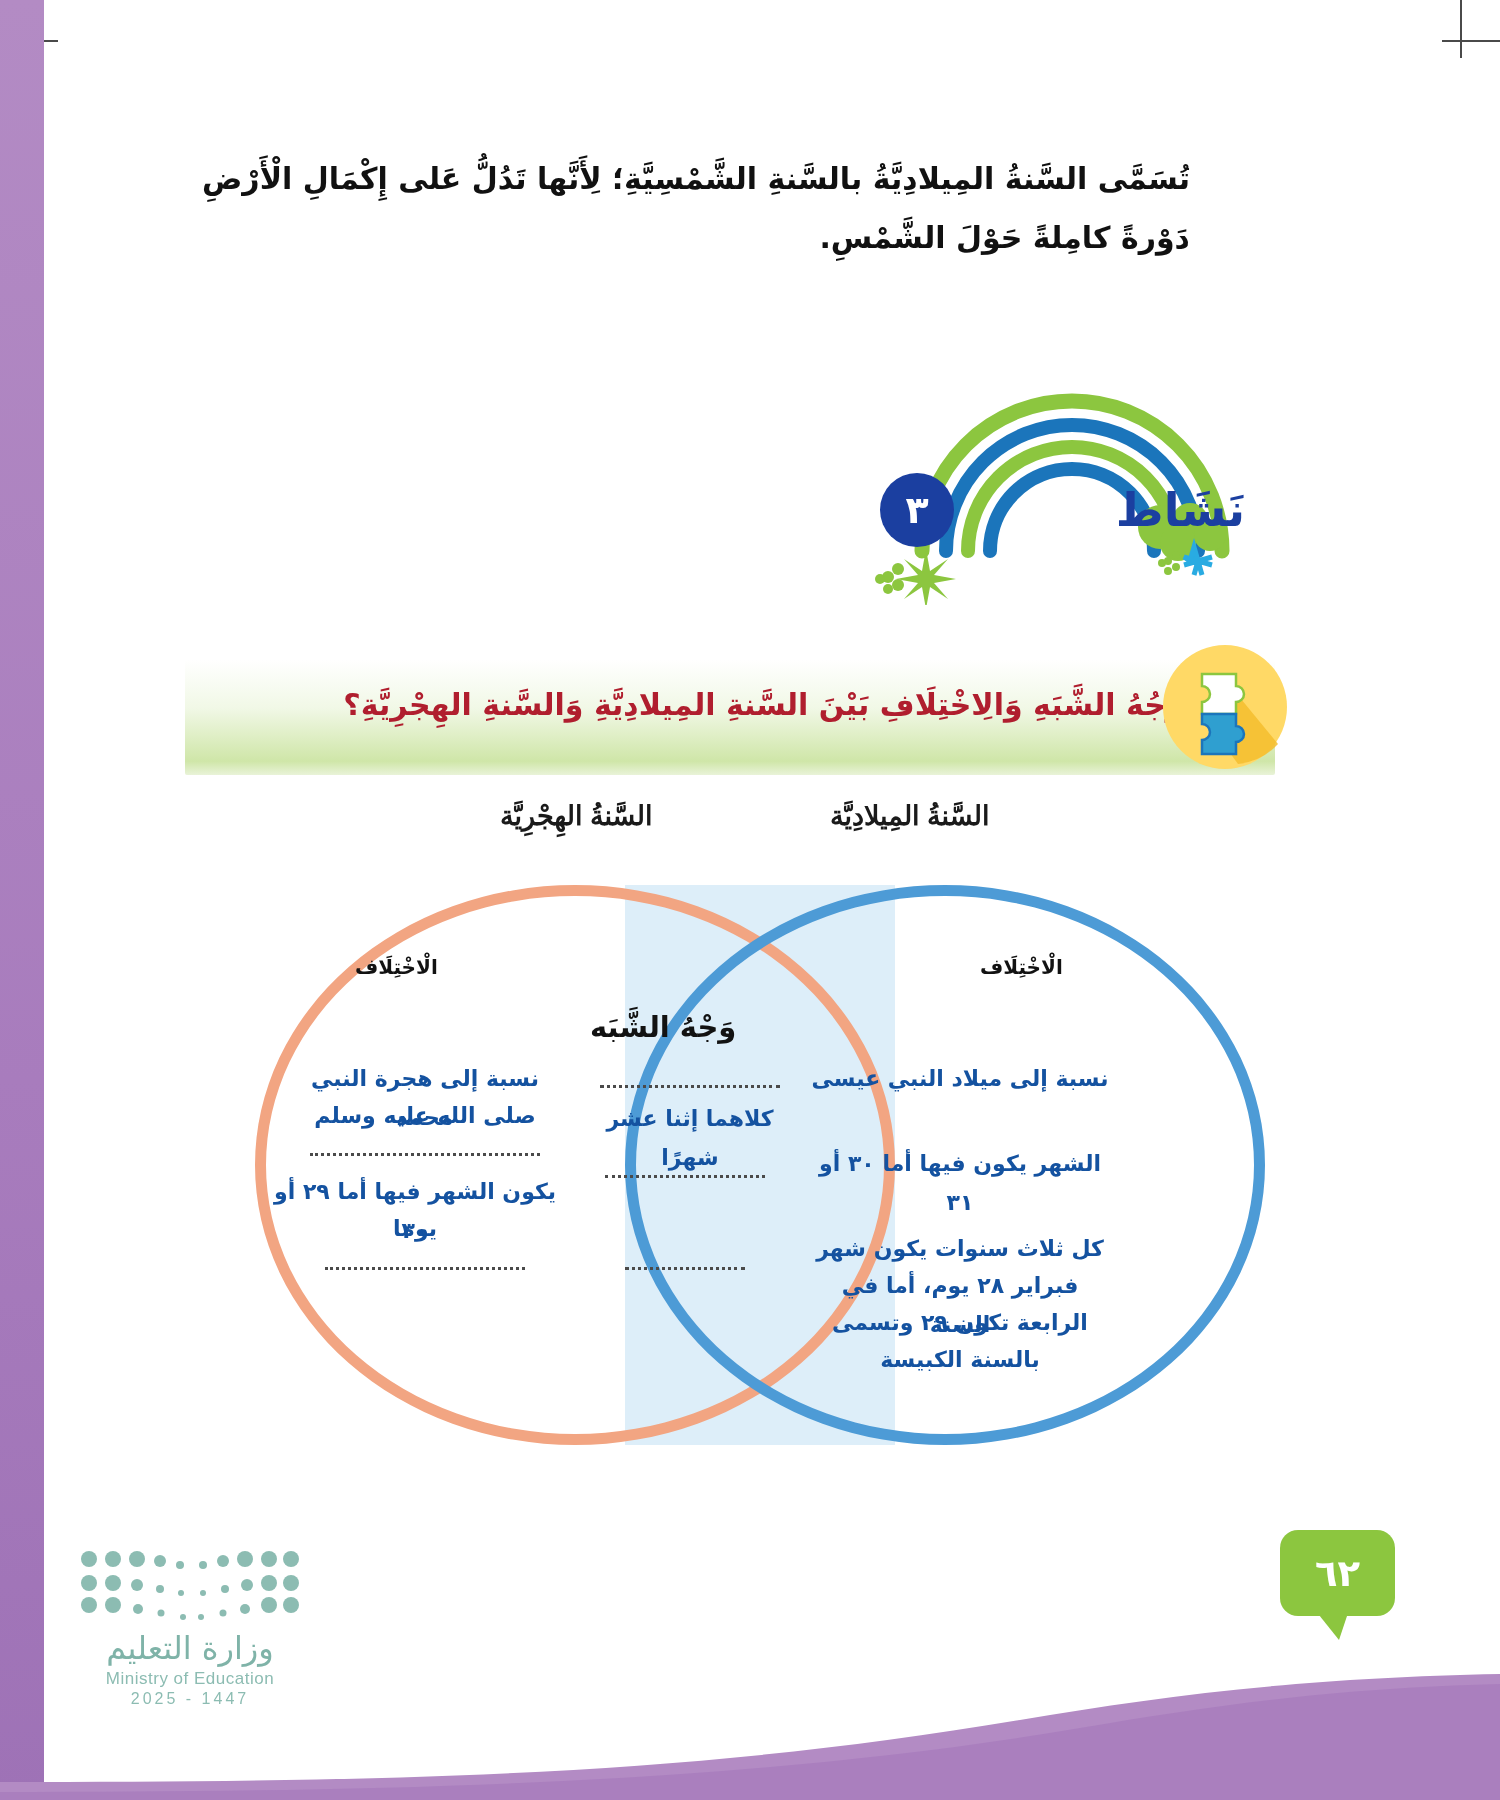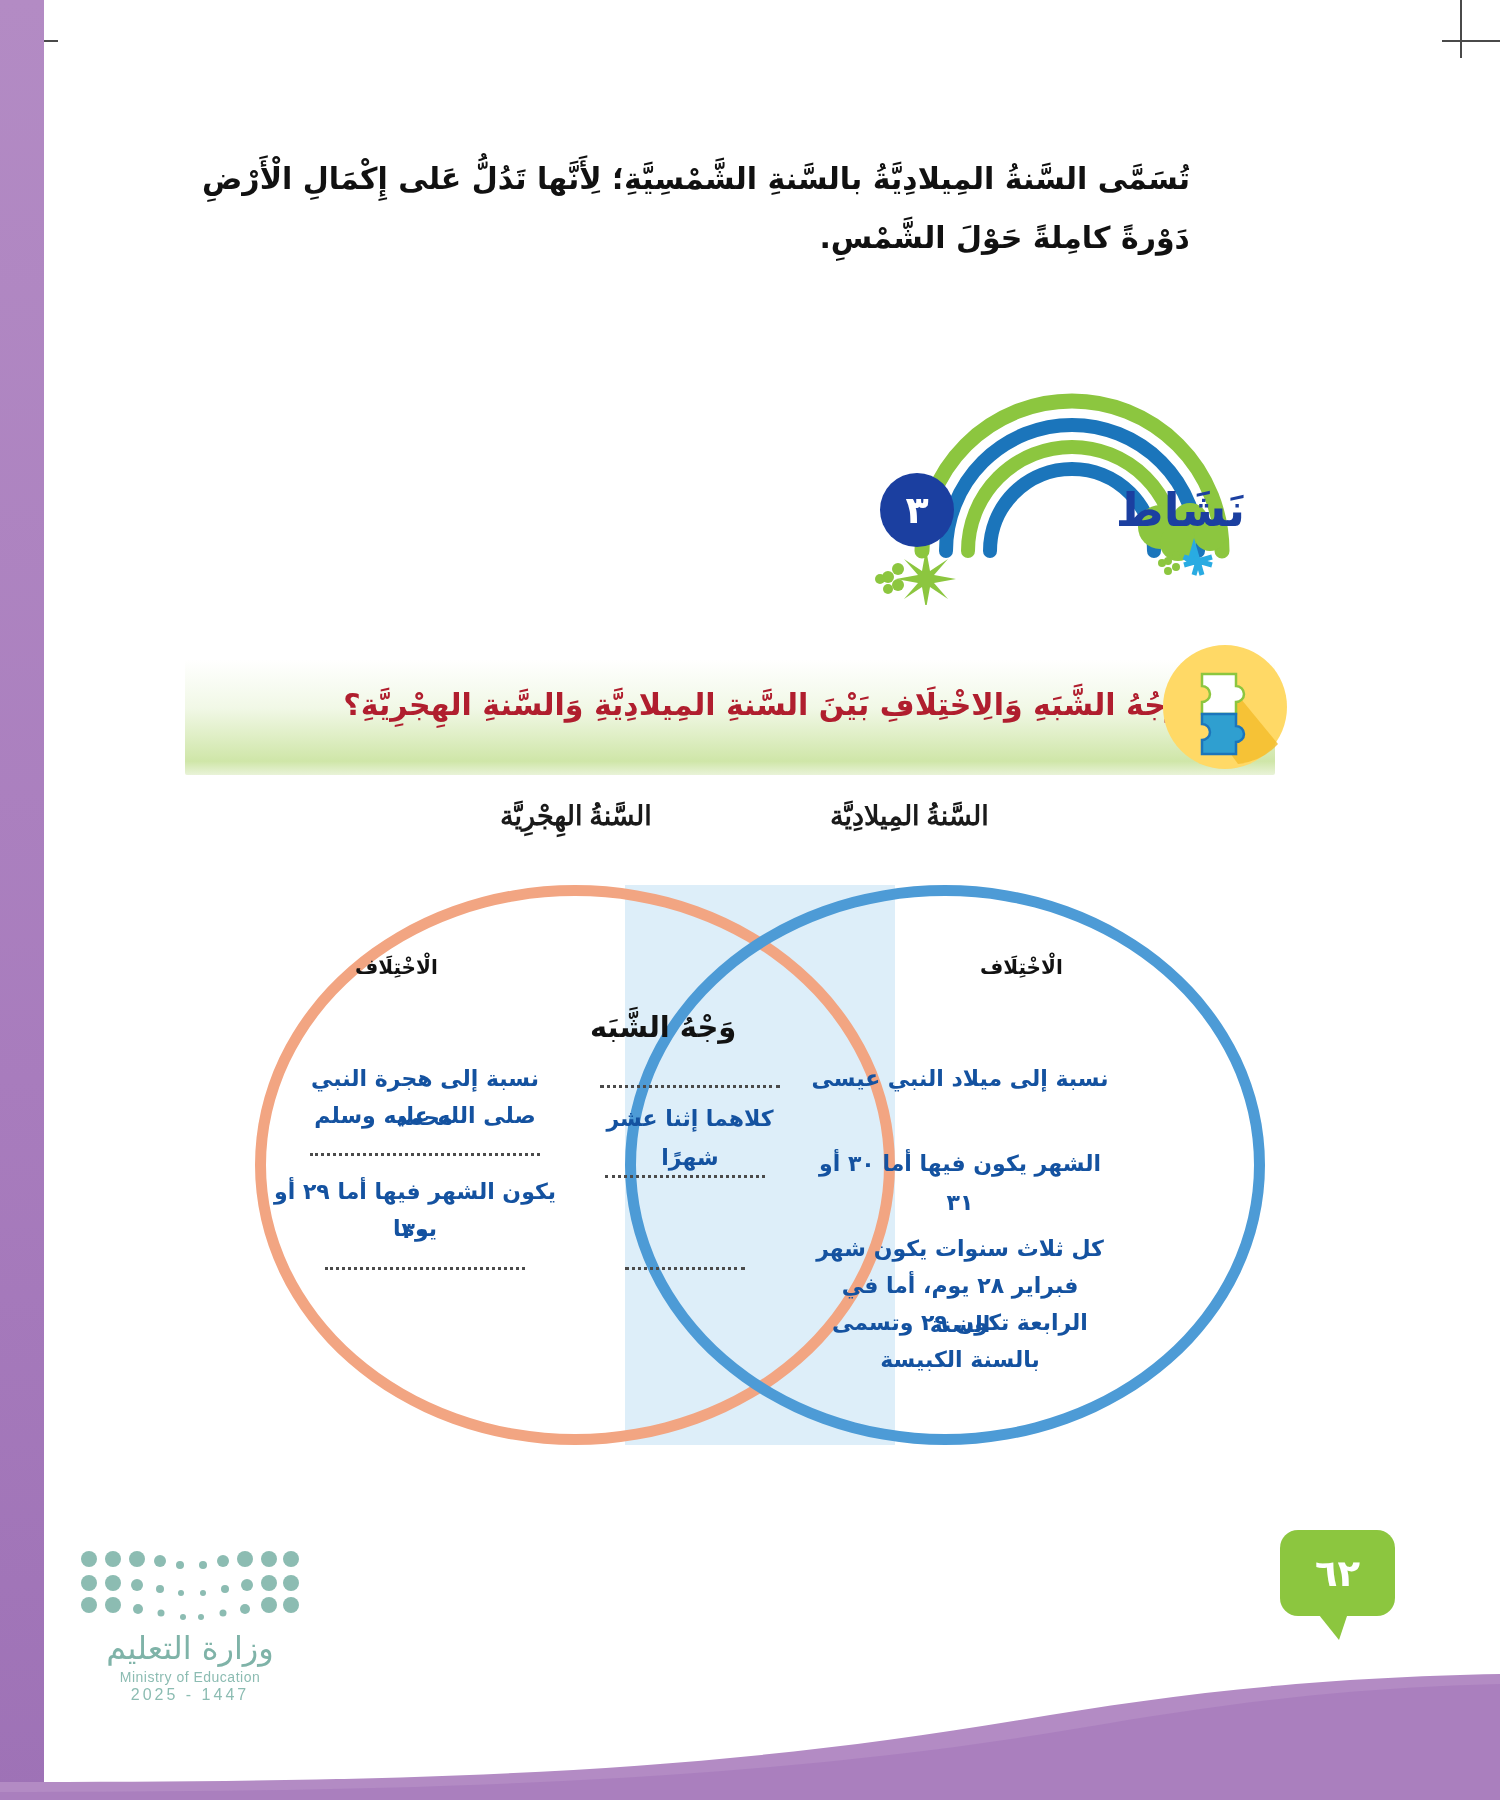--- a/index.html
+++ b/index.html
@@ -49,21 +49,21 @@
     position:absolute;right:40px;top:22px;width:950px;
     direction:rtl;text-align:right;
     font-family:"DejaVu Sans","Liberation Sans",sans-serif;
     font-size:30px;font-weight:bold;color:#b01e2e;line-height:1.5;
   }
   .puzzle-badge{position:absolute;left:1160px;top:642px;width:130px;height:130px;}
 
   
   .venn-label{
     position:absolute;direction:rtl;
-    font-family:Liberation Serif, serif;
+    font-family:Liberation Sans, sans-serif;
     font-size:27px;font-weight:bold;color:#1a1a1a;
   }
   .lbl-hijri{left:500px;top:800px;}
   .lbl-greg{left:830px;top:800px;}
 
   
   .venn{position:absolute;left:255px;top:885px;width:1010px;height:560px;}
   .circle{position:absolute;top:0;width:640px;height:560px;border-radius:50%;
     box-sizing:border-box;}
   .c-left{left:0;border:11px solid #f2a582;}
@@ -86,21 +86,21 @@
     position:absolute;direction:rtl;text-align:center;
     font-family:"DejaVu Sans","Liberation Sans",sans-serif;
     color:#1452a0;font-size:22px;font-weight:bold;line-height:1.75;
   }
   .dotline{border-bottom:3px dotted #4a4a4a;height:0;position:absolute;}
 
   
   .moe{position:absolute;left:75px;top:1545px;width:230px;}
   .moe-ar{font-family:"DejaVu Sans","Liberation Sans",sans-serif;direction:rtl;
     font-size:32px;color:#7fb3a8;letter-spacing:2px;text-align:center;}
-  .moe-en{font-family:"Liberation Sans",sans-serif;font-size:14px;color:#8cbcb2;
+  .moe-en{font-family:"Liberation Sans",sans-serif;font-size:17px;color:#8cbcb2;
     text-align:center;letter-spacing:.5px;margin-top:2px;}
   .moe-yr{font-family:"Liberation Sans",sans-serif;font-size:16px;color:#8cbcb2;
     text-align:center;letter-spacing:3px;margin-top:1px;}
 
   .pagenum{
     position:absolute;left:1280px;top:1530px;width:115px;height:86px;border-radius:18px;
     background:#8cc63f;color:#fff;display:flex;align-items:center;justify-content:center;
     font-family:"DejaVu Sans",sans-serif;font-size:37px;font-weight:bold;text-align:center;
   }
   .page-tail{position:absolute;left:1315px;top:1610px;width:0;height:0;

